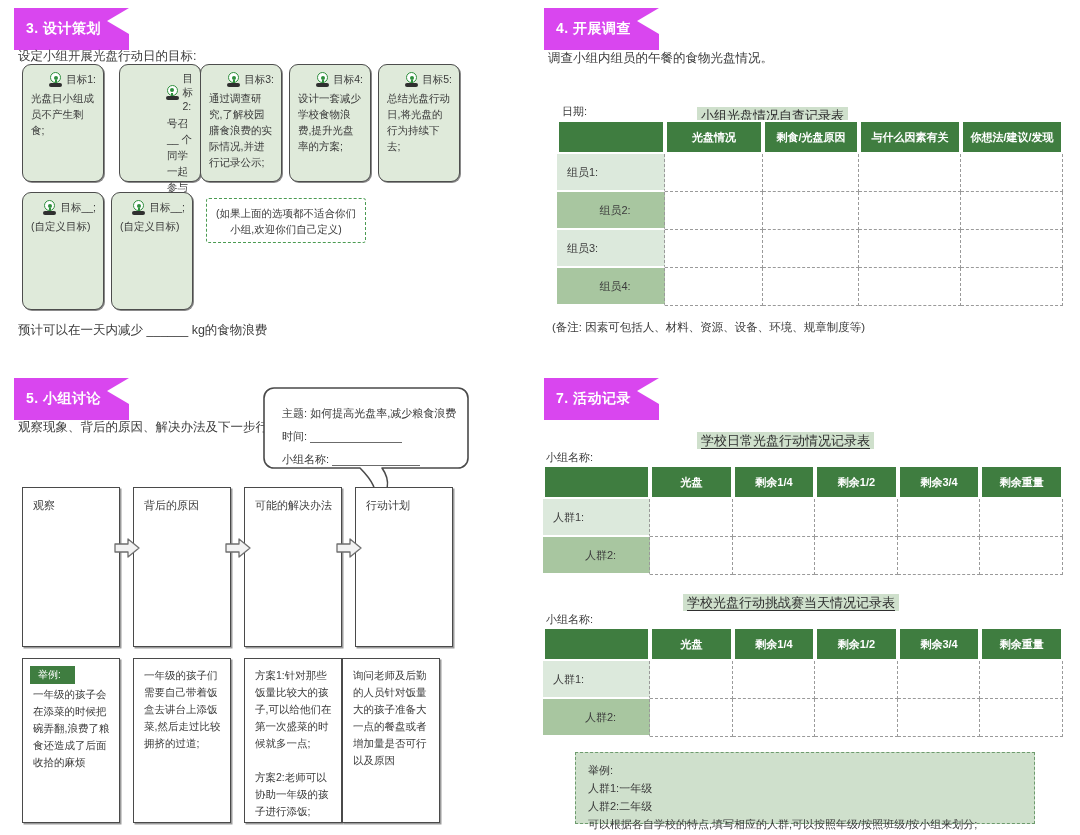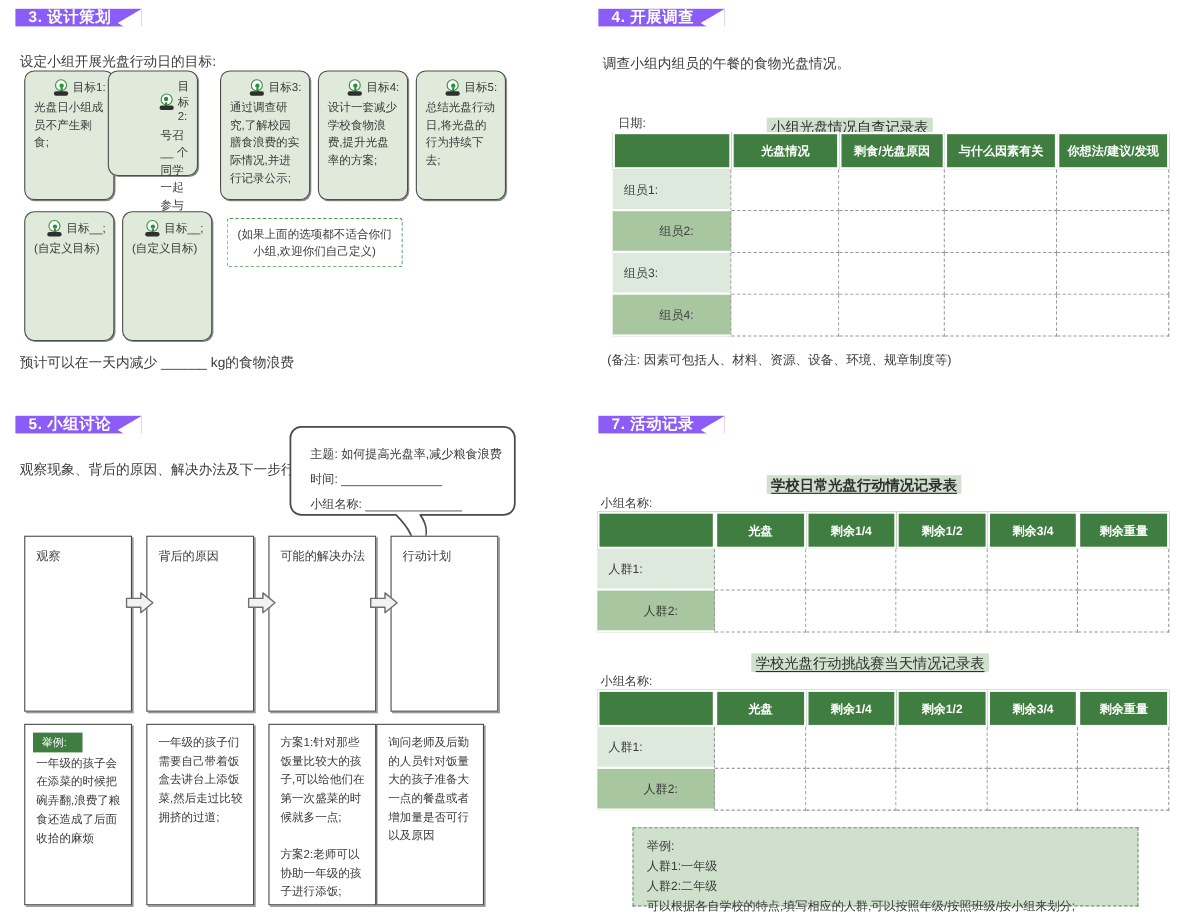--- a/index.html
+++ b/index.html
@@ -6,21 +6,21 @@
   html,body{margin:0;padding:0;}
   body{
     width:1080px;height:835px;background:#ffffff;
     font-family:"Liberation Sans","DejaVu Sans",sans-serif;
     color:#3a3a3a;position:relative;overflow:hidden;
     -webkit-font-smoothing:antialiased;
   }
   .page{position:relative;width:1080px;height:835px;}
 
   
-  .ribbon{position:absolute;height:16px;background:#8b5cf6;color:#fff;
+  .ribbon{position:absolute;height:42px;background:#d946ef;color:#fff;
      display:flex;align-items:center;font-size:14px;font-weight:bold;
      letter-spacing:.5px;padding-left:12px;box-sizing:border-box;}
   .ribbon .notch{position:absolute;right:0;top:0;width:22px;height:26px;
      background:#ffffff;clip-path:polygon(100% 0,100% 100%,0 50%);}
 
   
   .lead{position:absolute;font-size:12.5px;color:#3c3c3c;white-space:nowrap;}
   .note{position:absolute;font-size:11.5px;color:#3c3c3c;white-space:nowrap;}
 
   
@@ -97,21 +97,21 @@
       <span class="pin">
         <span class="head"></span>
           <span class="dot"></span>
           <span class="stem"></span>
           <span class="base"></span>
       </span>
       <span class="gtitle">目标1:</span>
     </div>
     <div class="gbody">光盘日小组成员不产生剩食;</div>
   </div>
-  <div class="goal" style="left:98px;top:64px;width:82px;height:96px;padding-left:47px;">
+  <div class="goal" style="left:119px;top:64px;width:82px;height:118px;padding-left:47px;">
     <div class="ghead">
       <span class="pin">
         <span class="head"></span>
           <span class="dot"></span>
           <span class="stem"></span>
           <span class="base"></span>
       </span>
       <span class="gtitle">目标2:</span>
     </div>
     <div class="gbody">号召 __ 个同学一起参与光盘行动日的活动;</div>
@@ -315,21 +315,21 @@
   </div>
   <div class="dbox" style="left:342px;top:658px;width:98px;height:165px;">
     <div class="dtext">询问老师及后勤的人员针对饭量大的孩子准备大一点的餐盘或者增加量是否可行以及原因</div>
   </div>
 
   <div class="ribbon" style="left:544px;top:378px;width:115px;">
     <span>7. 活动记录</span>
     <span class="notch"></span>
   </div>
 
-  <div class="tbl-title" style="left:697px;top:432px;font-weight:bold;">
+  <div class="tbl-title" style="left:697px;top:432px;">
     <span class="hl">学校日常光盘行动情况记录表</span>
   </div>
   <div class="tbl-label" style="left:546px;top:450px;">小组名称:</div>
   <div class="tblwrap" style="left:543px;top:465px;width:520px;">
     <table class="grid">
       <colgroup>
           <col style="width:96px">
           <col style="width:74px">
           <col style="width:74px">
           <col style="width:74px">

